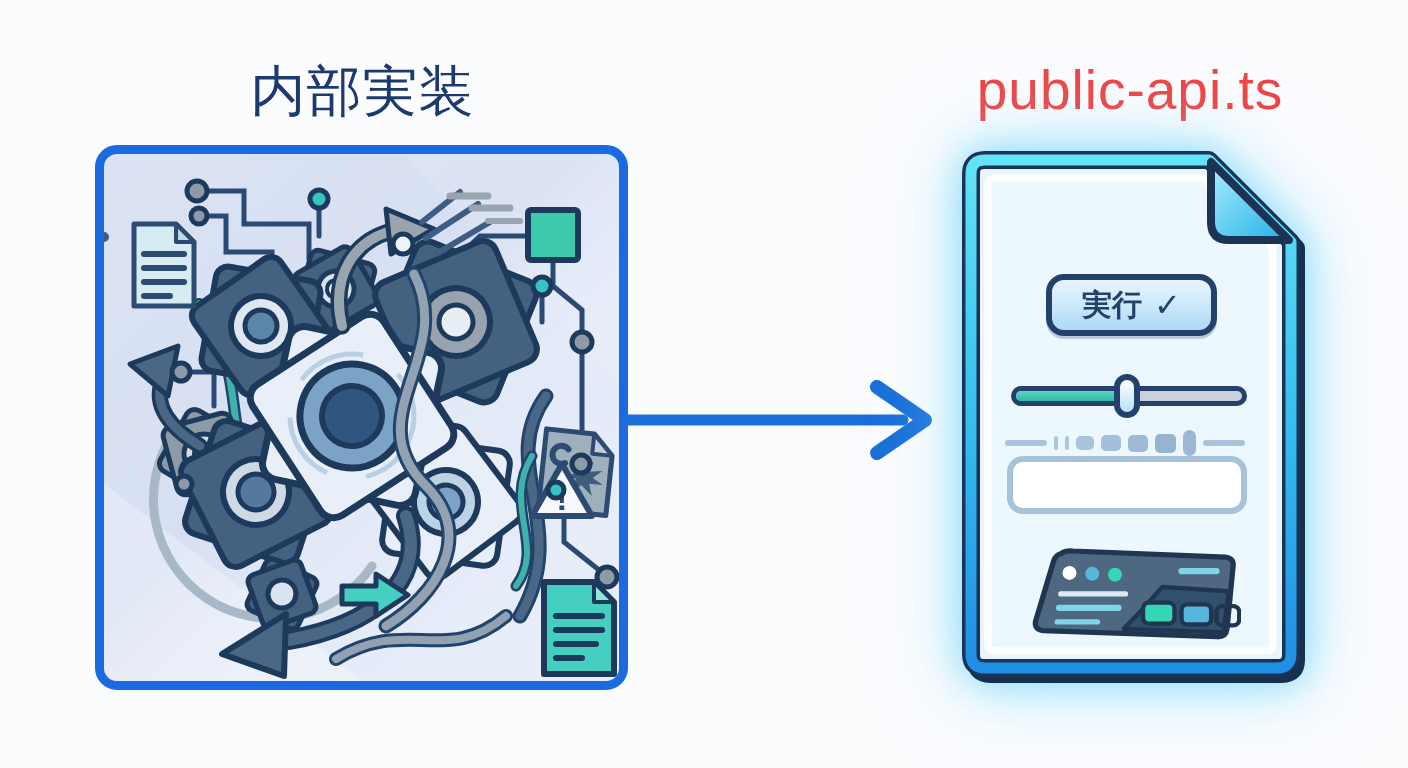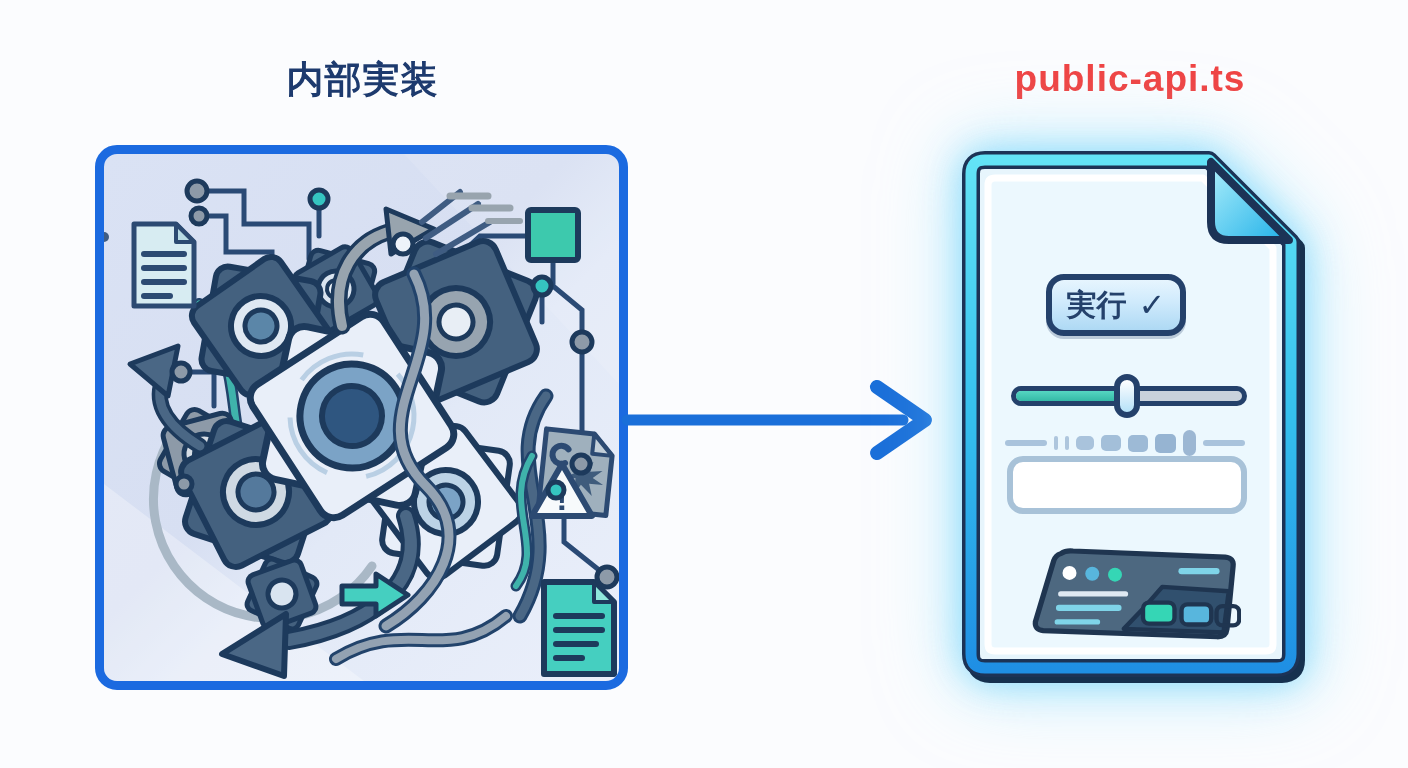--- a/index.html
+++ b/index.html
@@ -2,22 +2,22 @@
 <html><head>
 <meta charset="utf-8">
 <style>
   html,body{margin:0;padding:0;}
   body{
     width:1408px;height:768px;position:relative;overflow:hidden;
     background:#fbfcfe;
     font-family:"Liberation Sans","DejaVu Sans",sans-serif;
   }
   .title{
-    position:absolute;font-weight:700;color:#1d3a6e;
-    font-size:37px;letter-spacing:1px;text-align:center;
+    position:absolute;font-weight:400;color:#1d3a6e;
+    font-size:55px;letter-spacing:1px;text-align:center;
     text-shadow:0 1px 1px rgba(255,255,255,.8);
   }
   #left-title{left:95px;width:535px;top:55px;}
   #right-title{left:940px;width:380px;top:58px;color:#ef4444;}
 
   
   #left-panel{
     position:absolute;left:95px;top:145px;width:533px;height:545px;
     box-sizing:border-box;border:9px solid #1b6ae0;border-radius:22px;
     background:linear-gradient(135deg,#dae2f4 0%,#d7dff2 45%,#e2e9f7 58%,#eaeffa 100%);
@@ -30,21 +30,21 @@
 
   
   #api-doc{position:absolute;left:955px;top:148px;width:352px;height:538px;}
   #api-doc > svg.doc-shape{
     position:absolute;left:0;top:0;
     filter:drop-shadow(0 0 18px rgba(125,214,250,.85)) drop-shadow(0 0 36px rgba(150,225,252,.55));
   }
   .doc-content{position:absolute;left:0;top:0;width:352px;height:538px;}
 
   .run-button{
-    position:absolute;left:91px;top:126px;width:140px;height:62px;
+    position:absolute;left:91px;top:126px;width:171px;height:62px;
     box-sizing:border-box;border:6px solid #24416b;border-radius:18px;
     background:linear-gradient(180deg,#e6f5fe 0%,#cfeafc 45%,#aed9f4 100%);
     display:flex;align-items:center;justify-content:center;gap:12px;
     color:#24416b;font-weight:800;font-size:30px;
     box-shadow:0 3px 0 rgba(36,65,107,.25);cursor:pointer;
   }
   .run-button .check{font-size:32px;font-weight:800;}
 
   .slider{position:absolute;left:56px;top:238px;width:236px;height:20px;}
   .slider .track{

